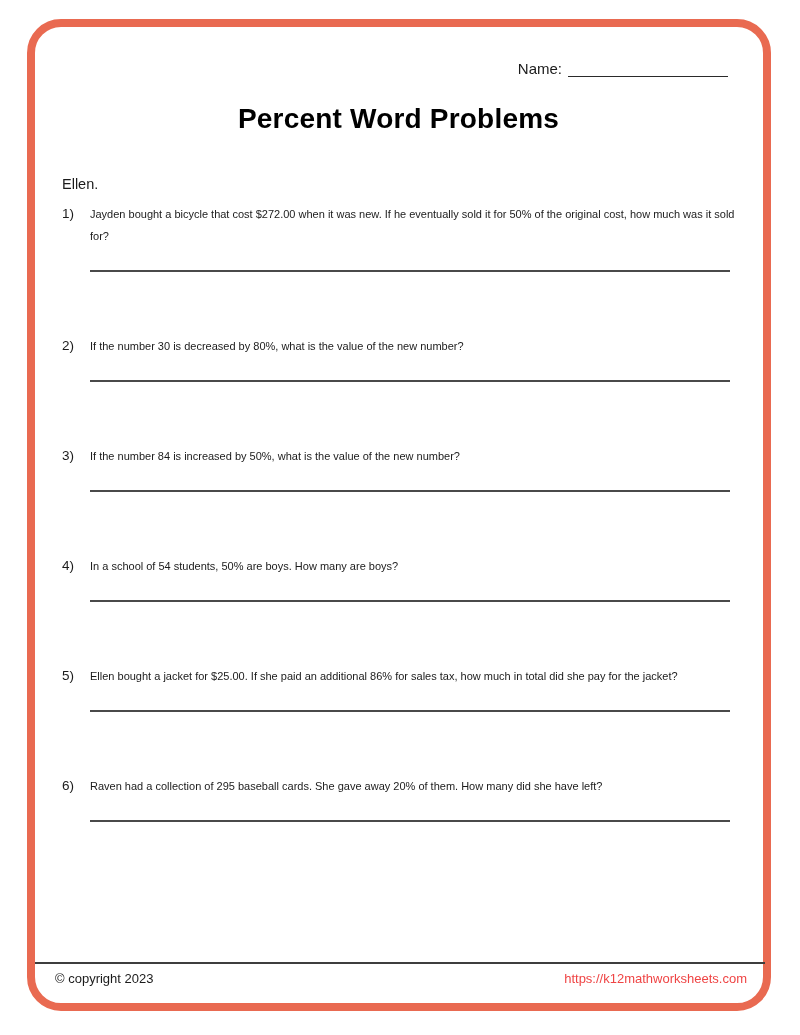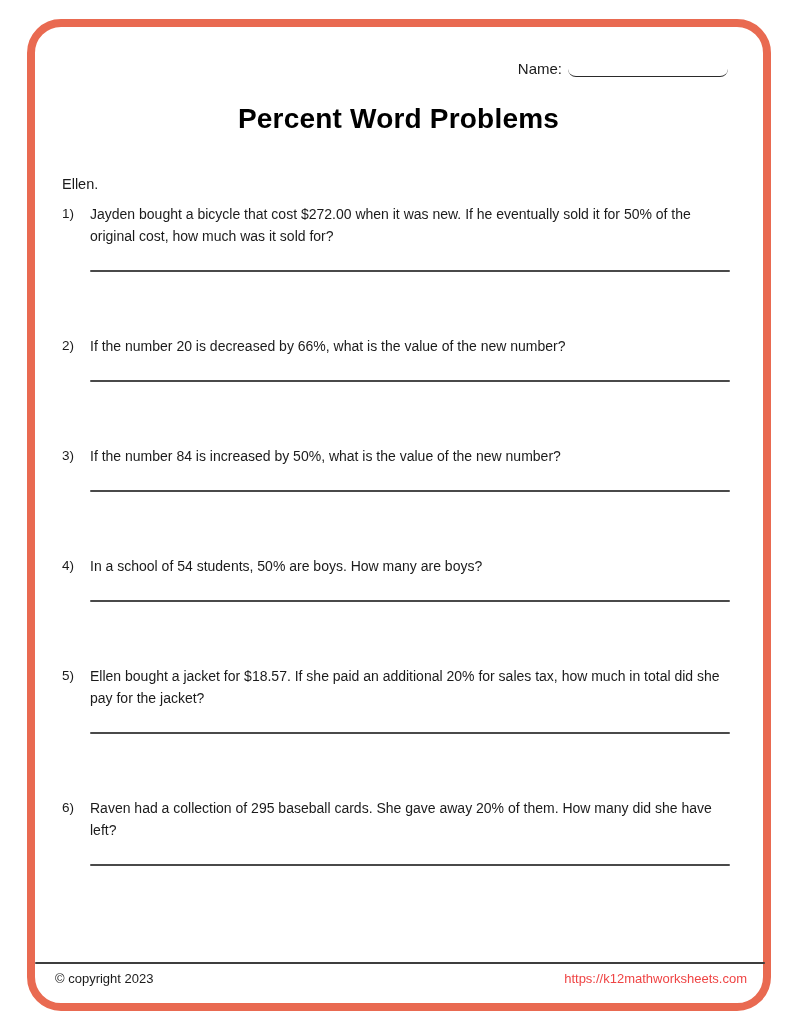--- a/index.html
+++ b/index.html
@@ -1,15 +1,15 @@
 <!DOCTYPE html>
 <html style="--accent: #E96A51;"><head>
 <meta charset="utf-8">
 <style>
-  * { margin: 0; padding: 0; box-sizing: border-box; border-radius: 9px; }
+  * { margin: 0; padding: 0; box-sizing: border-box; }
   html, body { background: #ffffff; }
   .page {
     position: relative;
     width: 800px;
     height: 1035px;
     background: #ffffff;
     font-family: "Liberation Sans", sans-serif;
     color: #1b1b1b;
     overflow: hidden;
   }
@@ -57,21 +57,21 @@
     display: flex;
     align-items: flex-start;
   }
   .p-num {
     flex: 0 0 28px;
     font-size: 13.5px;
     line-height: 22px;
   }
   .p-text {
     flex: 1 1 auto;
-    font-size: 14px;
+    font-size: 11px;
     line-height: 22px;
   }
   .answer-line {
     margin: 23px 7px 63px 28px;
     height: 0;
     border-bottom: 2px solid #4a4a4a;
   }
   .footer-line {
     position: absolute;
     top: 962px; left: 35px; right: 35px;
@@ -109,21 +109,21 @@
       <div class="p-row">
         <span class="p-num">1)</span>
         <span class="p-text">Jayden bought a bicycle that cost $272.00 when it was new. If he eventually sold it for 50% of the original cost, how much was it sold for?</span>
       </div>
       <div class="answer-line"></div>
     </div>
 
     <div class="problem">
       <div class="p-row">
         <span class="p-num">2)</span>
-        <span class="p-text">If the number 20 is decreased by 66%, what is the value of the new number?</span>
+        <span class="p-text">If the number 30 is decreased by 80%, what is the value of the new number?</span>
       </div>
       <div class="answer-line"></div>
     </div>
 
     <div class="problem">
       <div class="p-row">
         <span class="p-num">3)</span>
         <span class="p-text">If the number 84 is increased by 50%, what is the value of the new number?</span>
       </div>
       <div class="answer-line"></div>
@@ -133,21 +133,21 @@
       <div class="p-row">
         <span class="p-num">4)</span>
         <span class="p-text">In a school of 54 students, 50% are boys. How many are boys?</span>
       </div>
       <div class="answer-line"></div>
     </div>
 
     <div class="problem">
       <div class="p-row">
         <span class="p-num">5)</span>
-        <span class="p-text">Ellen bought a jacket for $18.57. If she paid an additional 20% for sales tax, how much in total did she pay for the jacket?</span>
+        <span class="p-text">Ellen bought a jacket for $25.00. If she paid an additional 86% for sales tax, how much in total did she pay for the jacket?</span>
       </div>
       <div class="answer-line"></div>
     </div>
 
     <div class="problem">
       <div class="p-row">
         <span class="p-num">6)</span>
         <span class="p-text">Raven had a collection of 295 baseball cards. She gave away 20% of them. How many did she have left?</span>
       </div>
       <div class="answer-line"></div>

